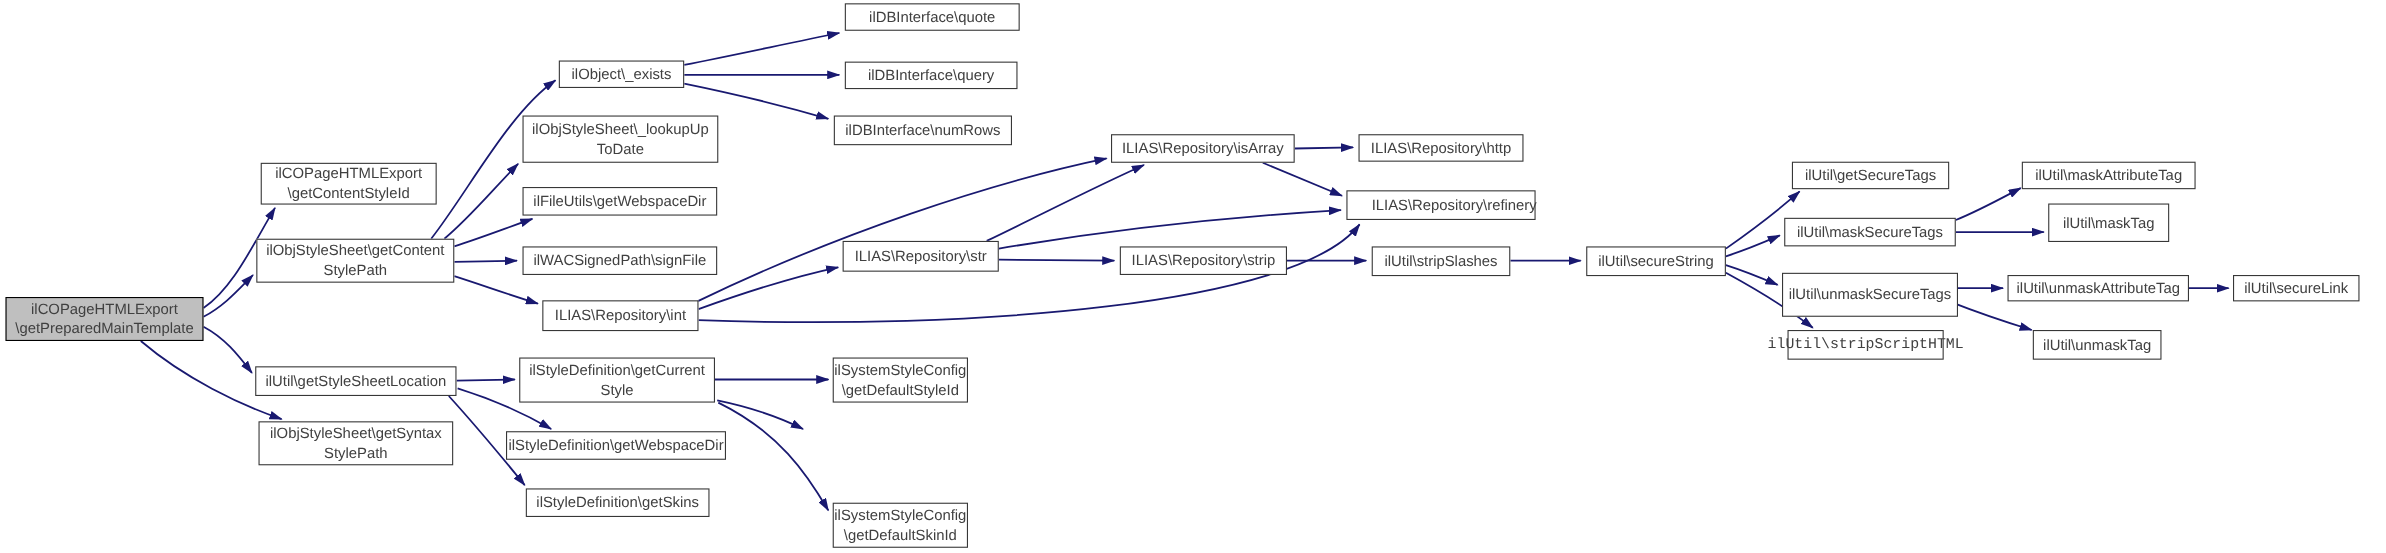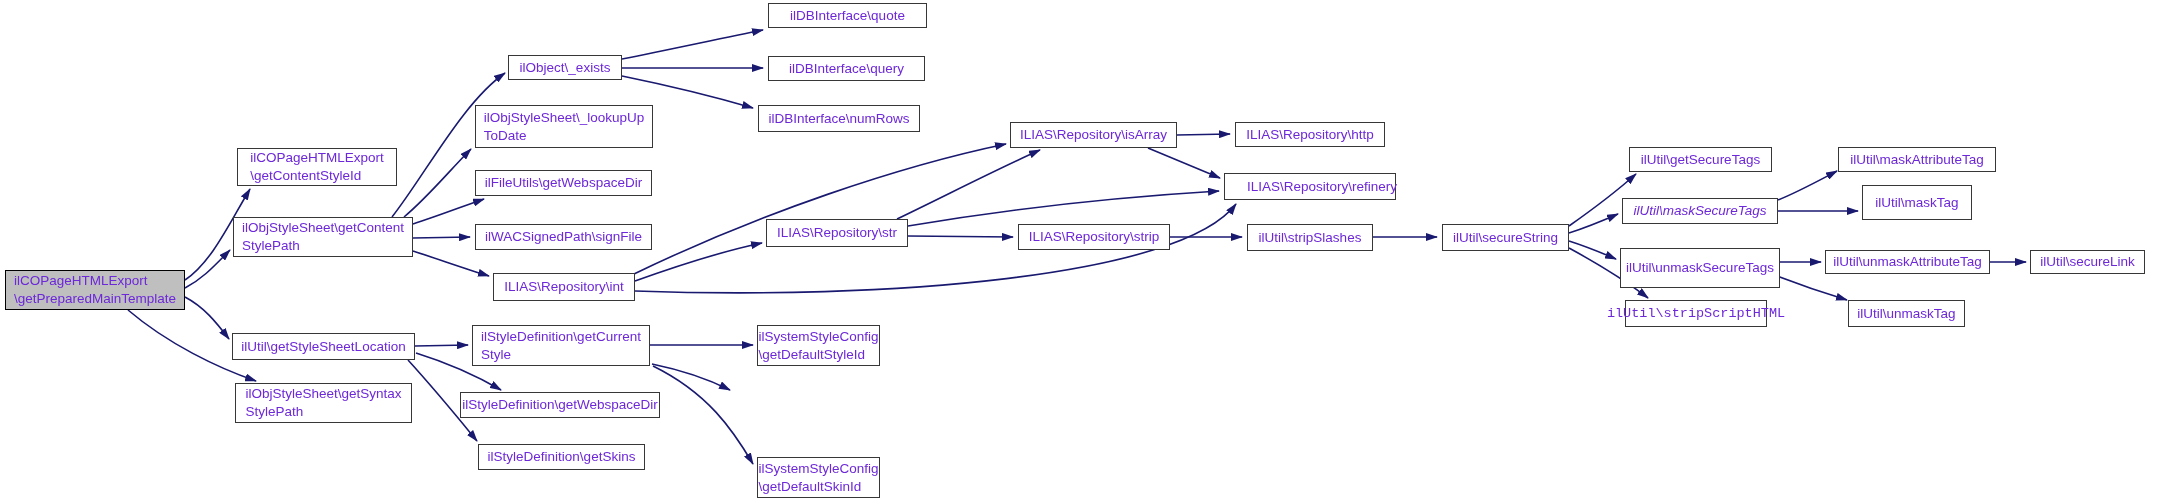--- a/index.html
+++ b/index.html
@@ -23,27 +23,27 @@
   .edge {
     fill: none;
     stroke: #191970;
     stroke-width: 1.6px;
   }
   .node {
     position: absolute;
     box-sizing: border-box;
     background: #ffffff;
     border: 1.5px solid #373737;
-    color: #6d28d9;
+    color: #404040;
     font-size: 13.5px;
     line-height: 1.32;
     display: flex;
     align-items: center;
     justify-content: center;
-    text-align: left;
+    text-align: center;
     white-space: pre-line;
     cursor: pointer;
   }
   .node.current {
     background: #bfbfbf;
     border-color: #000000;
   }
 </style>
 </head>
 <body>
@@ -112,21 +112,21 @@
     <div class="node" style="left: 475px; top: 224px; width: 177px; height: 26px;">ilWACSignedPath\signFile</div>
     <div class="node" style="left: 493px; top: 273px; width: 142px; height: 28px;">ILIAS\Repository\int</div>
     <div class="node" style="left: 766px; top: 219px; width: 142px; height: 28px;">ILIAS\Repository\str</div>
     <div class="node" style="left: 1010px; top: 122px; width: 167px; height: 26px;">ILIAS\Repository\isArray</div>
     <div class="node" style="left: 1235px; top: 122px; width: 150px; height: 25px;">ILIAS\Repository\http</div>
     <div class="node" style="left: 1224px; top: 173px; width: 172px; height: 27px; padding-left: 24px;">ILIAS\Repository\refinery</div>
     <div class="node" style="left: 1018px; top: 224px; width: 152px; height: 26px;">ILIAS\Repository\strip</div>
     <div class="node" style="left: 1247px; top: 224px; width: 126px; height: 27px;">ilUtil\stripSlashes</div>
     <div class="node" style="left: 1442px; top: 224px; width: 127px; height: 27px;">ilUtil\secureString</div>
     <div class="node" style="left: 1629px; top: 147px; width: 143px; height: 25px;">ilUtil\getSecureTags</div>
-    <div class="node" style="left: 1622px; top: 198px; width: 156px; height: 26px; font-style: italic;">ilUtil\maskSecureTags</div>
+    <div class="node" style="left: 1622px; top: 198px; width: 156px; height: 26px;">ilUtil\maskSecureTags</div>
     <div class="node" style="left: 1620px; top: 248px; width: 160px; height: 40px;">ilUtil\unmaskSecureTags</div>
     <div class="node" style="left: 1625px; top: 300px; width: 142px; height: 27px; font-family: Liberation Mono, monospace;">ilUtil\stripScriptHTML</div>
     <div class="node" style="left: 1838px; top: 147px; width: 158px; height: 25px;">ilUtil\maskAttributeTag</div>
     <div class="node" style="left: 1862px; top: 185px; width: 110px; height: 35px;">ilUtil\maskTag</div>
     <div class="node" style="left: 1825px; top: 250px; width: 165px; height: 24px;">ilUtil\unmaskAttributeTag</div>
     <div class="node" style="left: 1848px; top: 300px; width: 117px; height: 27px;">ilUtil\unmaskTag</div>
     <div class="node" style="left: 2030px; top: 250px; width: 115px; height: 24px;">ilUtil\secureLink</div>
     <div class="node" style="left: 472px; top: 325px; width: 178px; height: 41px;">ilStyleDefinition\getCurrent
 Style</div>
     <div class="node" style="left: 460px; top: 392px; width: 200px; height: 26px;">ilStyleDefinition\getWebspaceDir</div>

